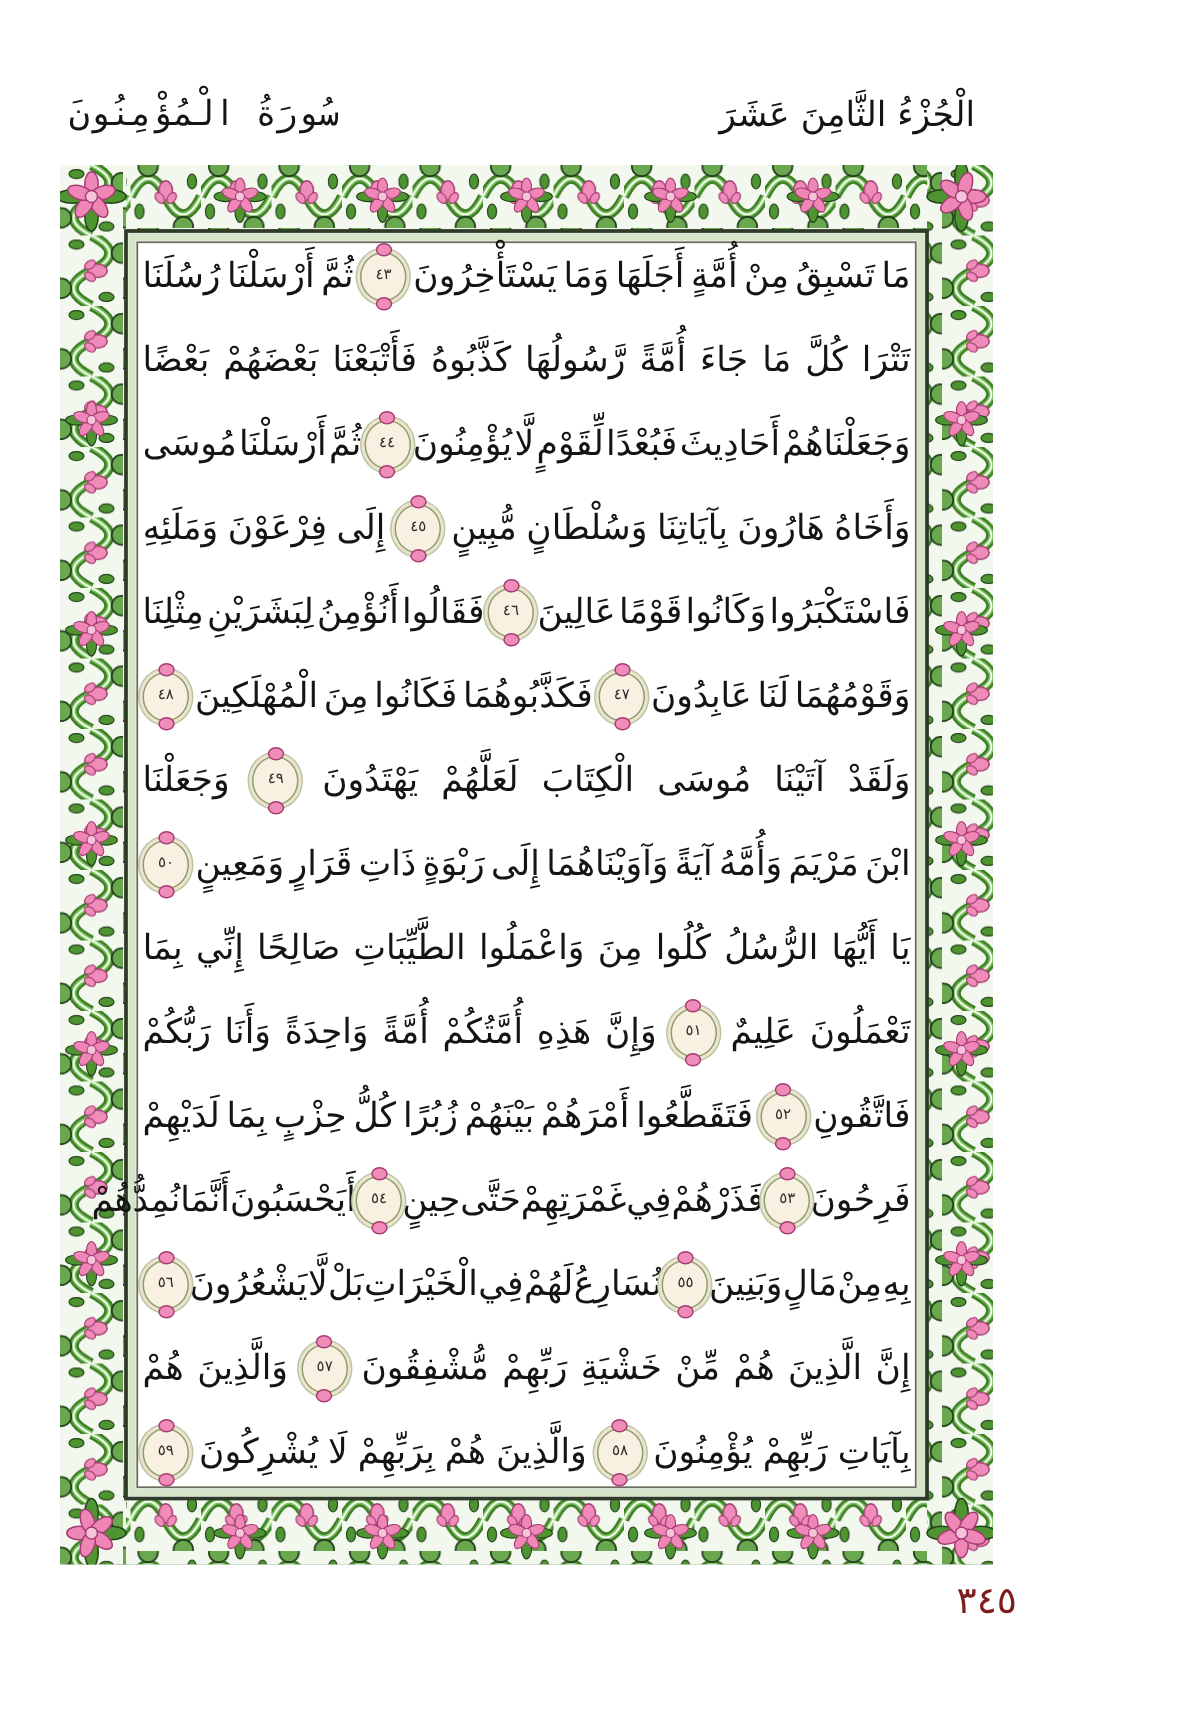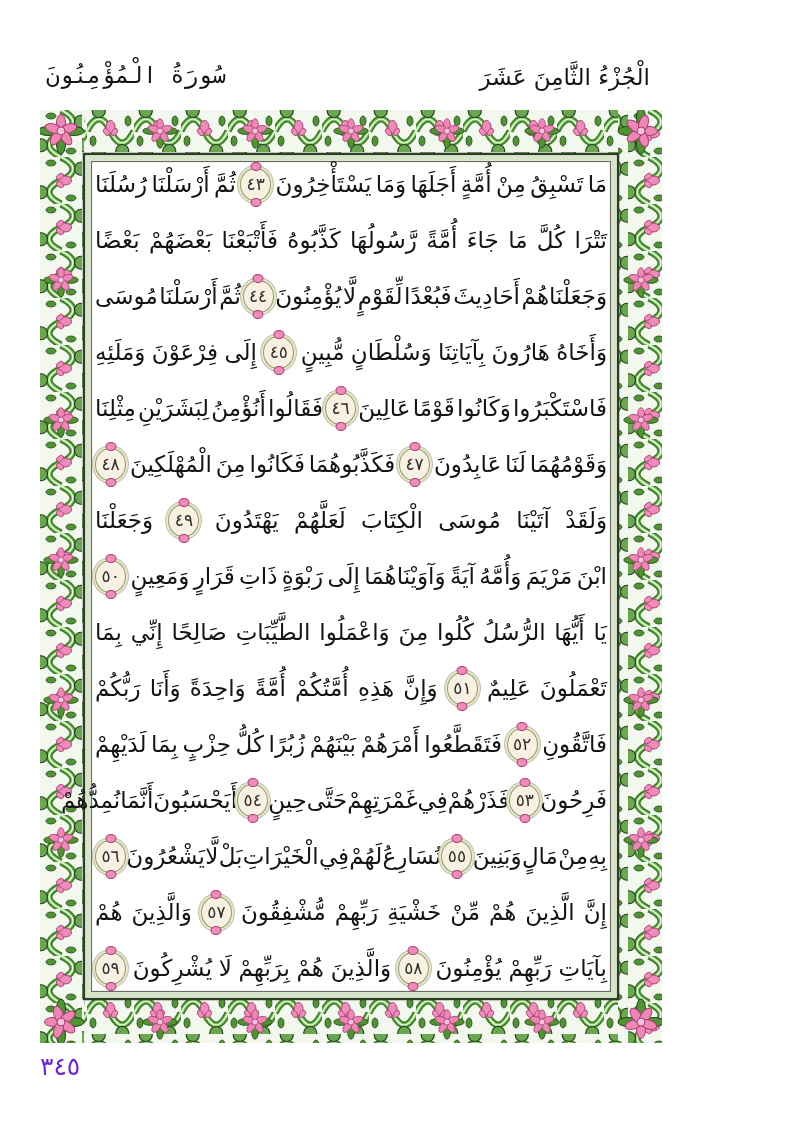--- a/index.html
+++ b/index.html
@@ -21,30 +21,30 @@
   .qtext{position:absolute;left:95px;top:156px;width:512px;height:840px;
          direction:rtl;font-size:23px;line-height:56px;}
   .qline{display:flex;flex-direction:row;justify-content:space-between;align-items:center;
          height:56px;white-space:nowrap;direction:rtl;}
   .qline span.w{display:inline-block;}
   .aya{position:relative;display:inline-flex;align-items:center;justify-content:center;
        width:29px;height:31px;border-radius:50%;
        background:#f8f1e2;border:1.6px solid #8ba06e;
        box-shadow:0 0 0 2px #efe2cf, 0 0 0 3px #bcCamo;
        box-shadow:0 0 0 2px #efe2cf, 0 0 0 3px #b9c7a3;
-       font-size:17px;line-height:1;color:#2e2e2e;flex:0 0 auto;}
+       font-size:10px;line-height:1;color:#2e2e2e;flex:0 0 auto;}
   .aya::before,.aya::after{content:"";position:absolute;left:50%;transform:translateX(-50%);
        width:9px;height:7px;border-radius:50%;
        background:#ef8cba;border:1px solid #a63c72;}
   .aya::before{top:-7px;}
   .aya::after{bottom:-7px;}
 
   
-  .page-number{position:absolute;left:40px;top:1052px;width:622px;text-align:left;
-               font-size:25px;color:#6d28d9;}
+  .page-number{position:absolute;left:56px;top:1052px;width:622px;text-align:right;
+               font-size:25px;color:#7f1d1d;}
 </style>
 </head>
 <body>
 
 <div class="page">
 
   <div class="header">
     <span class="h-right">الْجُزْءُ الثَّامِنَ عَشَرَ</span>
     <span class="h-left">سُورَةُ الْمُؤْمِنُونَ</span>
   </div>

